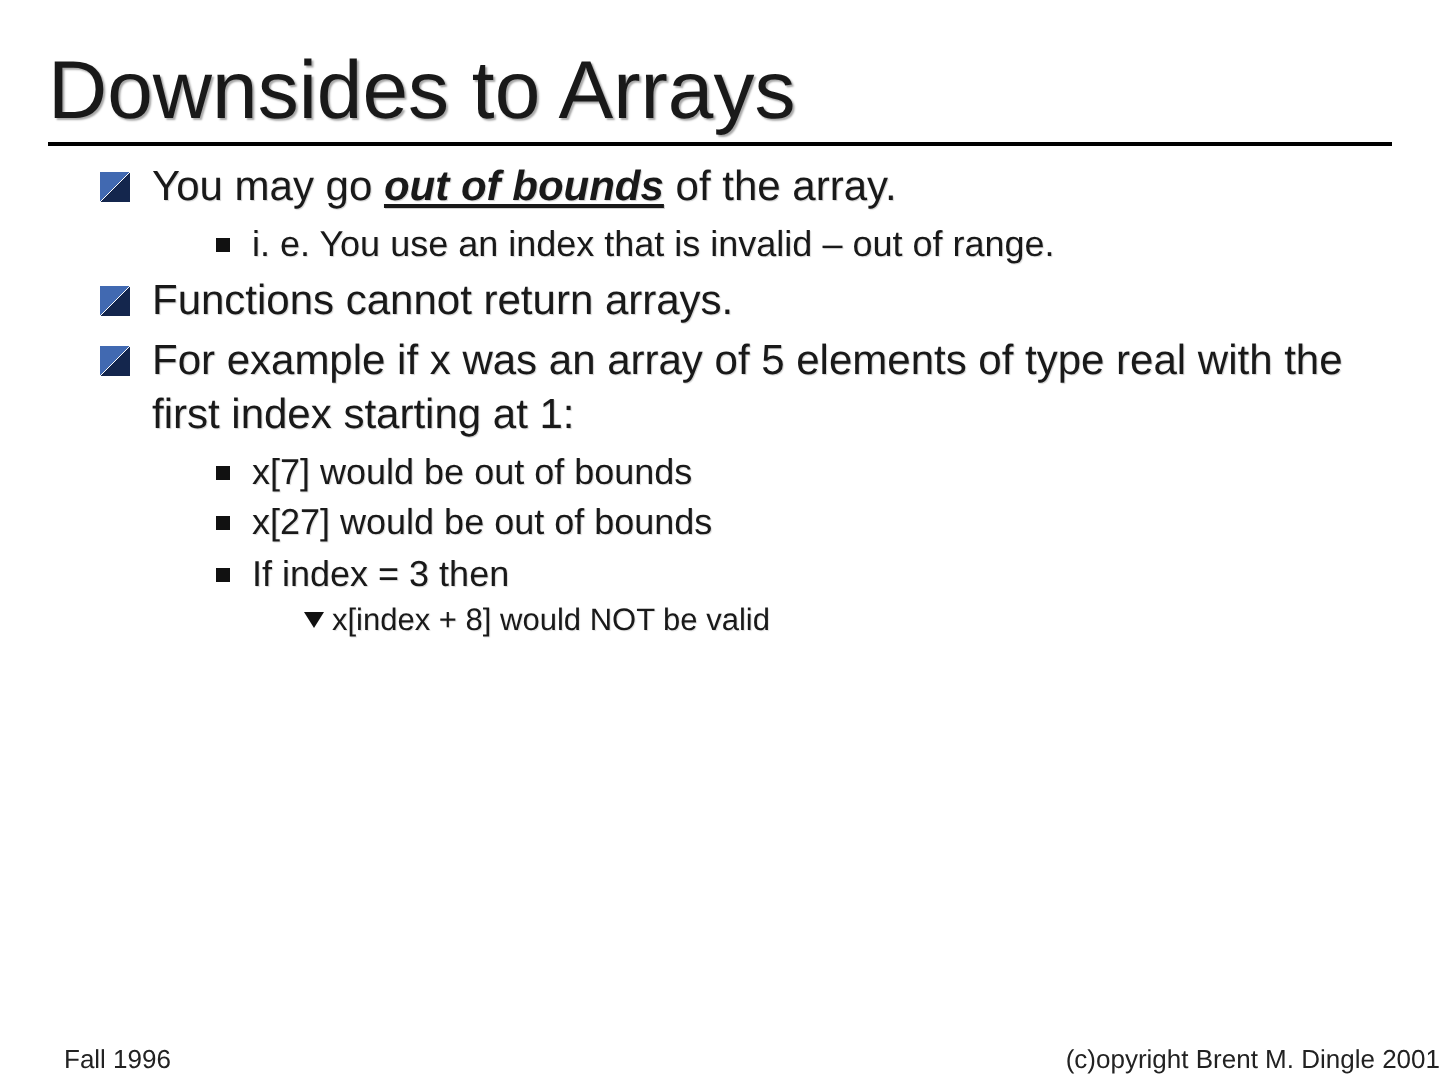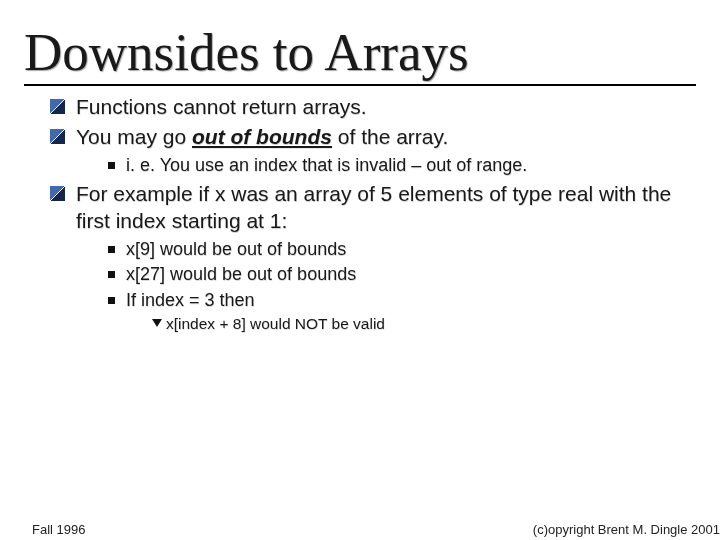--- a/index.html
+++ b/index.html
@@ -13,23 +13,23 @@
     overflow: hidden;
   }
   .slide {
     position: relative;
     width: 720px;
     height: 540px;
     box-sizing: border-box;
     padding: 22px 24px 0 24px;
   }
   .title {
-    font-size: 53px;
+    font-size: 41px;
     font-weight: 400;
-    font-family: Liberation Serif, serif;
+    font-family: Liberation Sans, sans-serif;
     margin: 0 0 2px 0;
     letter-spacing: 0px;
     text-shadow: 1px 1px 1px rgba(0,0,0,0.35);
   }
   .rule {
     height: 2px;
     background: #000;
     margin: 2px 0 8px 0;
   }
   ul {
@@ -129,37 +129,37 @@
 </head>
 <body>
 
 <div class="slide">
 
   <h1 class="title">Downsides to Arrays</h1>
   <div class="rule"></div>
 
   <ul class="lvl1">
     <li>
-      <span>Functions cannot return arrays.</span>
-    </li>
-
-    <li>
       <span>You may go </span><span class="em-ub">out of bounds</span><span> of the array.</span>
       <ul class="lvl2">
         <li>
           <span>i. e. You use an index that is invalid – out of range.</span>
         </li>
       </ul>
     </li>
 
     <li>
+      <span>Functions cannot return arrays.</span>
+    </li>
+
+    <li>
       <span>For example if x was an array of 5 elements of type real with the first index starting at 1:</span>
       <ul class="lvl2">
         <li>
-          <span>x[9] would be out of bounds</span>
+          <span>x[7] would be out of bounds</span>
         </li>
         <li>
           <span>x[27] would be out of bounds</span>
         </li>
         <li>
           <span>If index = 3 then</span>
           <ul class="lvl3">
             <li>
               <span>x[index + 8] would NOT be valid</span>
             </li>

